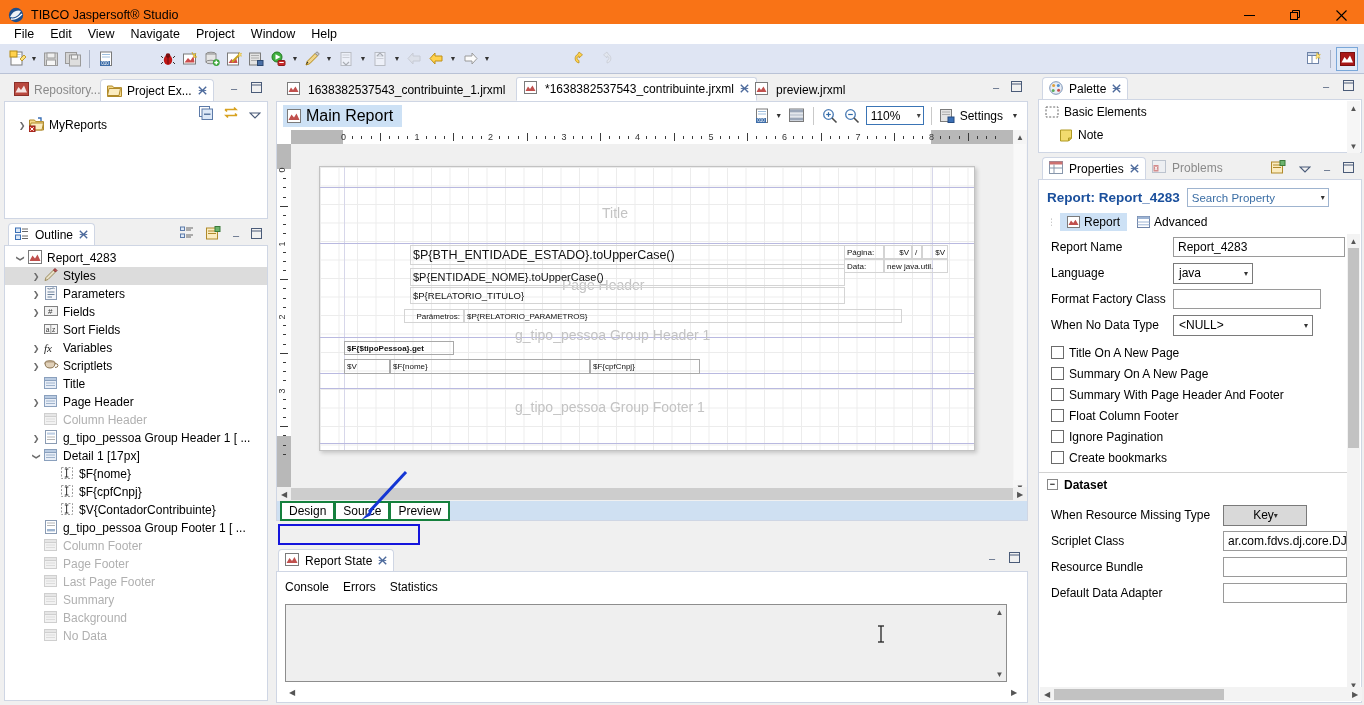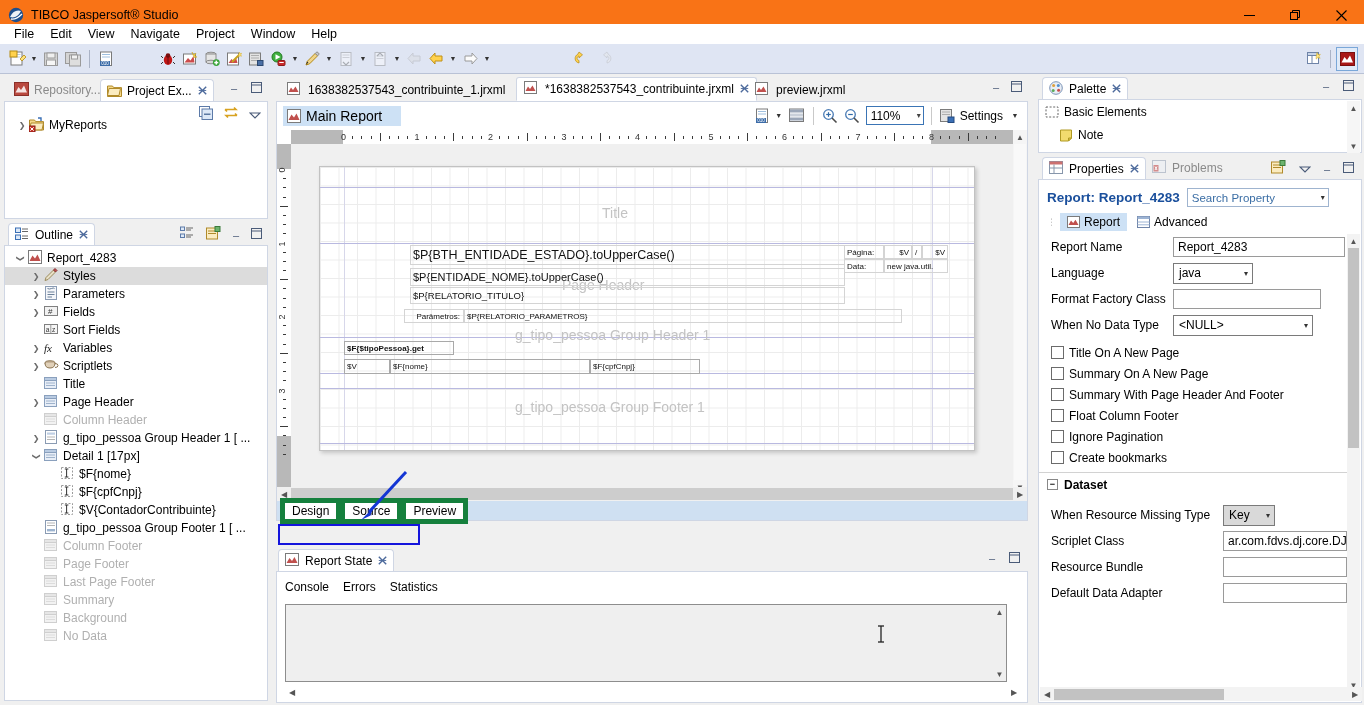--- a/index.html
+++ b/index.html
@@ -97,21 +97,21 @@
   .edtab.active { background: #ffffff; border: 1px solid #cfd6e4; border-bottom: 1px solid #fff;
                   border-radius: 3px 3px 0 0; top: 0; height: 24px; }
   .ed-minmax { position: absolute; right: 6px; top: 4px; display: flex; gap: 12px; }
 
   #ed-body { position: absolute; left: 0; top: 24px; width: 752px; height: 420px;
              background: #fff; border: 1px solid #cfd6e4; }
 
   .ed-toolbar { position: absolute; left: 0; top: 0; width: 750px; height: 27px;
                 background: #fff; display: flex; align-items: center; }
   .mainreport-btn { display: flex; align-items: center; gap: 5px; background: #cde1f5;
-                    padding: 2px 19px 2px 4px; font-size: 14px; margin-left: 6px; }
+                    padding: 2px 9px 2px 4px; font-size: 16px; margin-left: 6px; }
   .zoom-combo { width: 58px; height: 19px; border: 1px solid #3a74b5; background: #fff;
                 display: flex; align-items: center; padding: 0 2px 0 4px; font-size: 12px;
                 justify-content: space-between; }
 
   .ruler-h { position: absolute; left: 14px; top: 28px; width: 722px; height: 14px;
              background: #fff; overflow: hidden; }
   .ruler-v { position: absolute; left: 0; top: 42px; width: 14px; height: 355px;
              background: #fff; overflow: hidden; }
   .rul-gray { position: absolute; background: #b8b8b8; }
   .rul-tick { position: absolute; background: #3a3a3a; }
@@ -139,21 +139,21 @@
 
   .hscroll { position: absolute; left: 0; bottom: 0; width: 750px; height: 14px; background: #f0f0f0;
              display: flex; align-items: center; }
   .vscroll { position: absolute; right: 0; top: 28px; width: 14px; height: 369px; background: #f5f5f5; }
   .sc-arrow { width: 14px; height: 14px; display: flex; align-items: center; justify-content: center;
               font-size: 8px; color: #555; }
   .sc-track { flex: 1; height: 12px; background: #cdcdcd; }
 
   .dsp-tabs { position: absolute; left: 0; bottom: 0; width: 750px; height: 19px;
               background: #cfe0f2; display: flex; align-items: center; }
-  .dsp-tab { padding: 1px 7px; font-size: 12px; background: #fff; border: 5px solid #15803d;
+  .dsp-tab { padding: 1px 7px; font-size: 12px; background: #fff; border: 2px solid #15803d;
              margin-right: -1px; }
   .dsp-tab.active { background: #fff; }
 
   #reportstate { position: absolute; left: 0; top: 474px; width: 752px; height: 154px; }
   #rs-tabs { position: relative; height: 22px; }
   #rs-body { position: absolute; left: 0; top: 22px; width: 752px; height: 132px;
              background: #fff; border: 1px solid #cfd6e4; }
   .rs-subtabs { position: absolute; left: 8px; top: 8px; display: flex; gap: 14px; font-size: 12px; }
   .rs-console { position: absolute; left: 8px; top: 32px; width: 722px; height: 78px;
                 background: #efefef; border: 1px solid #8d8d8d; }
@@ -1313,21 +1313,21 @@
               <span>Create bookmarks</span>
             </div>
 
             <div class="section-head">
               <span class="expander">−</span>
               <span>Dataset</span>
             </div>
             <div style="height:6px"></div>
             <div class="frow">
               <span class="flabel" style="width:172px;flex:0 0 172px;">When Resource Missing Type</span>
-              <div class="fselect gray" style="width:52px;">
+              <div class="fselect gray" style="width:84px;justify-content:center;">
                 <span>Key</span>
                 <span style="font-size:8px;color:#333;">▾</span>
               </div>
             </div>
             <div class="frow">
               <span class="flabel" style="width:172px;flex:0 0 172px;">Scriplet Class</span>
               <div class="finput" style="width:132px;">ar.com.fdvs.dj.core.DJDe</div>
             </div>
             <div class="frow">
               <span class="flabel" style="width:172px;flex:0 0 172px;">Resource Bundle</span>

